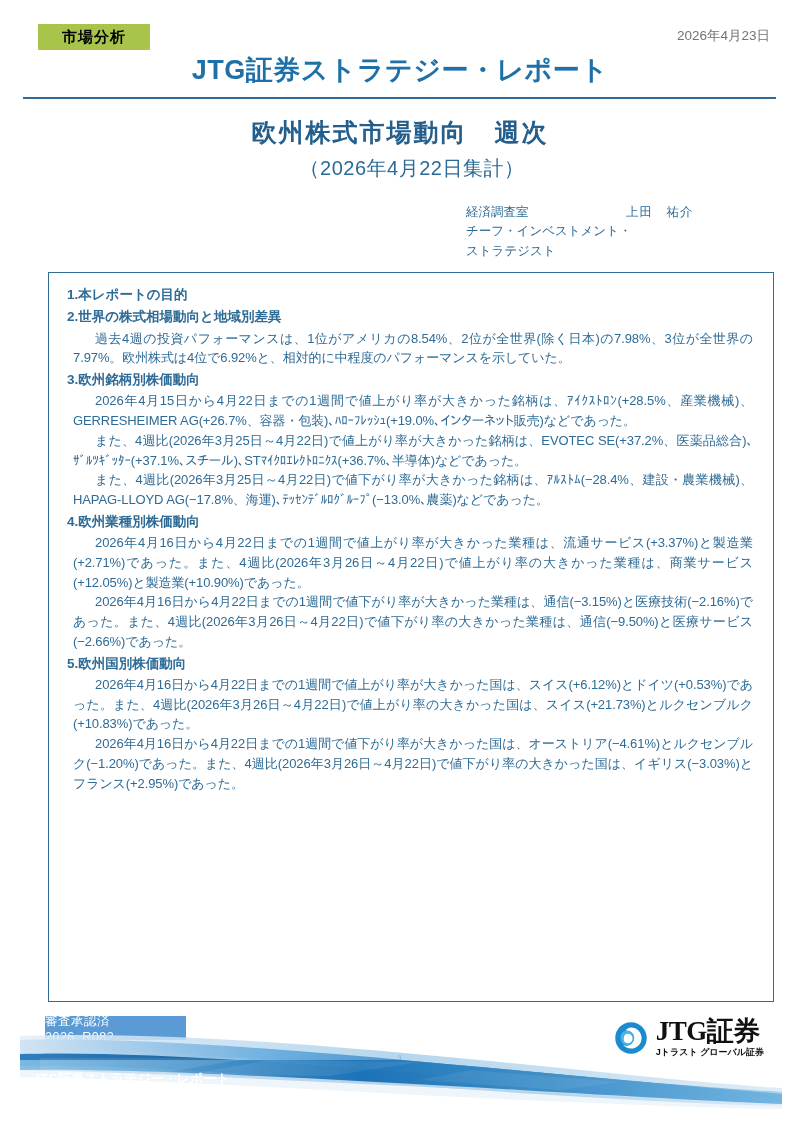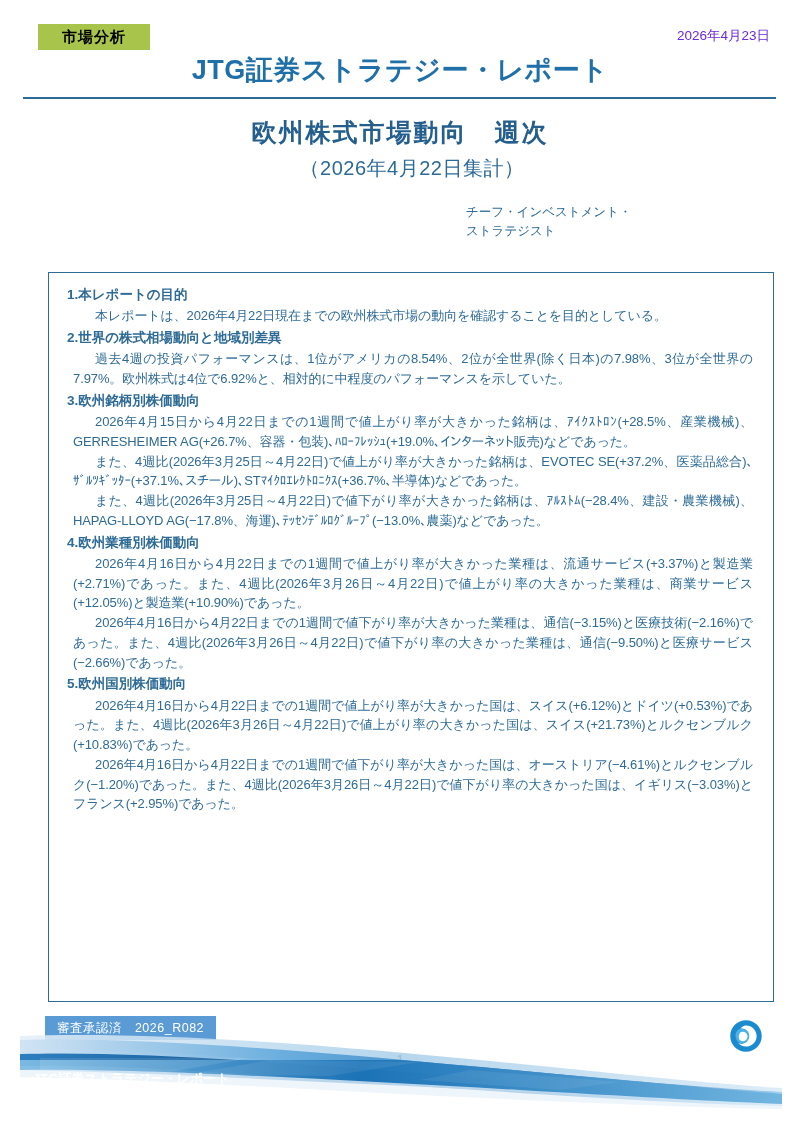--- a/index.html
+++ b/index.html
@@ -40,21 +40,21 @@
     align-items: center;
     justify-content: center;
     box-sizing: border-box;
   }
 
   .header-date {
     position: absolute;
     right: 30px;
     top: 27px;
     font-size: 13.5px;
-    color: #6d28d9;
+    color: #737373;
     font-weight: 400;
     letter-spacing: 0px;
   }
 
   .report-title {
     position: absolute;
     left: 0;
     right: 0;
     top: 52px;
     text-align: center;
@@ -155,21 +155,21 @@
     letter-spacing: -0.1px;
     text-align: justify;
   }
   .para.gap { margin-top: 16px; }
 
   
   .approval-badge {
     position: absolute;
     left: 45px;
     top: 1016px;
-    width: 171px;
+    width: 141px;
     height: 24px;
     background: #5B9BD5;
     color: #ffffff;
     font-size: 12.5px;
     display: flex;
     align-items: center;
     justify-content: center;
     letter-spacing: 0.5px;
     box-sizing: border-box;
   }
@@ -241,29 +241,32 @@
 
   <div class="category-badge">市場分析</div>
   <div class="header-date">2026年4月23日</div>
   <div class="report-title">JTG証券ストラテジー・レポート</div>
   <div class="header-rule"></div>
 
   <div class="doc-title">欧州株式市場動向　週次</div>
   <div class="doc-subtitle">（2026年4月22日集計）</div>
 
   <div class="byline">
+    <div class="byline-row1">
+      <span class="byline-dept">経済調査室</span>
+      <span class="byline-name">上田　祐介</span>
+    </div>
     <div class="byline-role">チーフ・インベストメント・
 ストラテジスト</div>
   </div>
 
   <div class="content-box">
     <div class="content-inner" id="sections-root">
         <div class="section">
           <div class="section-heading">1.本レポートの目的</div>
-          <p class="para">本レポートは、2026年4月22日現在までの欧州株式市場の動向を確認することを目的としている。</p>
         </div>
         <div class="section">
           <div class="section-heading">2.世界の株式相場動向と地域別差異</div>
           <p class="para">過去4週の投資パフォーマンスは、1位がアメリカの8.54%、2位が全世界(除く日本)の7.98%、3位が全世界の7.97%。欧州株式は4位で6.92%と、相対的に中程度のパフォーマンスを示していた。</p>
         </div>
         <div class="section">
           <div class="section-heading">3.欧州銘柄別株価動向</div>
           <p class="para">2026年4月15日から4月22日までの1週間で値上がり率が大きかった銘柄は、ｱｲｸｽﾄﾛﾝ(+28.5%、産業機械)、GERRESHEIMER AG(+26.7%、容器・包装)、ﾊﾛｰﾌﾚｯｼｭ(+19.0%、インターネット販売)などであった。</p>
           <p class="para">また、4週比(2026年3月25日～4月22日)で値上がり率が大きかった銘柄は、EVOTEC SE(+37.2%、医薬品総合)、ｻﾞﾙﾂｷﾞｯﾀｰ(+37.1%、スチール)、STﾏｲｸﾛｴﾚｸﾄﾛﾆｸｽ(+36.7%、半導体)などであった。</p>
           <p class="para">また、4週比(2026年3月25日～4月22日)で値下がり率が大きかった銘柄は、ｱﾙｽﾄﾑ(−28.4%、建設・農業機械)、HAPAG-LLOYD AG(−17.8%、海運)、ﾃｯｾﾝﾃﾞﾙﾛｸﾞﾙｰﾌﾟ(−13.0%、農薬)などであった。</p>
@@ -288,20 +291,24 @@
     <svg class="logo-mark" viewBox="0 0 40 40">
       <path d="M20 2.5 C10.3 2.5 2.5 10.3 2.5 20 C2.5 29.7 10.3 37.5 20 37.5 C29.7 37.5 37.5 29.7 37.5 20 C37.5 10.3 29.7 2.5 20 2.5 Z
                M20 8.2 C26.5 8.2 31.8 13.5 31.8 20 C31.8 26.5 26.5 31.8 20 31.8 C16.4 31.8 13.2 30.2 11.1 27.6
                C13.9 29.1 17.6 28.8 20.4 26.6 C24.1 23.7 24.6 18.4 21.6 14.8 C19.6 12.3 16.4 11.3 13.5 11.9
                C15.3 9.6 17.5 8.2 20 8.2 Z" fill="#1B8BD0"></path>
       <path d="M12.0 12.6 C15.6 11.0 20.0 12.2 22.2 15.6 C24.6 19.3 23.6 24.2 20.0 26.6 C17.0 28.6 13.2 28.3 10.6 26.1
                C9.0 23.9 8.2 21.2 8.4 18.4 C8.7 15.9 10.0 13.9 12.0 12.6 Z" fill="#4FB3E8" opacity="0.95"></path>
       <path d="M13.6 16.2 C16.0 14.6 19.3 15.2 20.9 17.7 C22.4 20.1 21.7 23.3 19.3 24.9 C17.1 26.3 14.2 25.9 12.5 24.0
                C11.5 21.3 11.9 18.0 13.6 16.2 Z" fill="#FFFFFF"></path>
     </svg>
+    <div class="logo-text-wrap">
+      <div class="logo-word">JTG証券</div>
+      <div class="logo-sub">Jトラスト グローバル証券</div>
+    </div>
   </div>
 
   <svg class="footer-wave" viewBox="0 0 800 96" preserveAspectRatio="none">
     <defs>
       <linearGradient id="wv1" x1="0" y1="0" x2="1" y2="0">
         <stop offset="0%" stop-color="#CFE2F3"></stop>
         <stop offset="35%" stop-color="#5FA8DC"></stop>
         <stop offset="70%" stop-color="#1E6FB5"></stop>
         <stop offset="100%" stop-color="#9FCDEC"></stop>
       </linearGradient>

